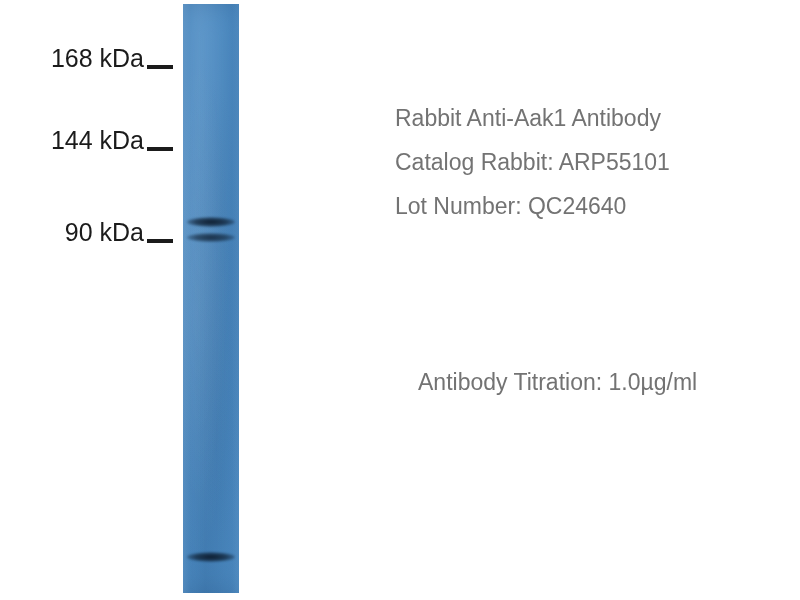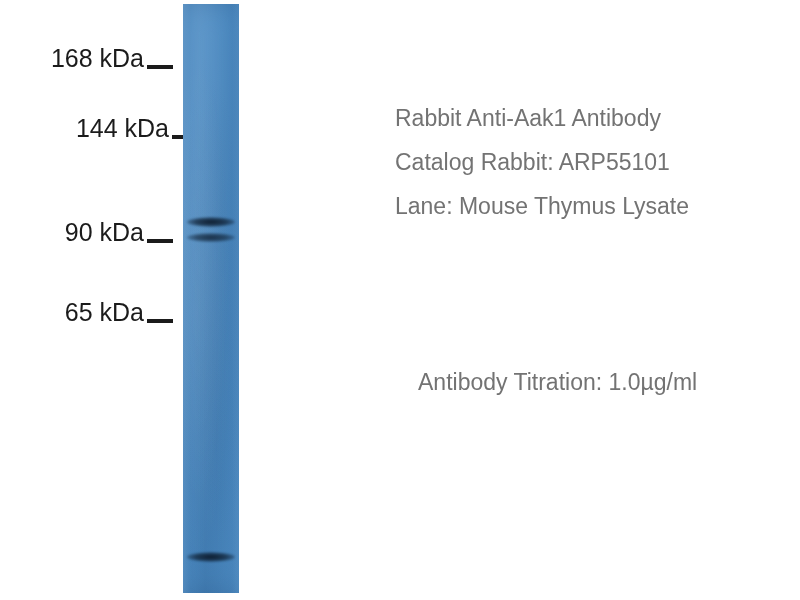--- a/index.html
+++ b/index.html
@@ -125,49 +125,45 @@
 
 <div id="figure">
 
   <div id="mw-ladder">
 
     <div class="mw-marker" style="top:38px;">
       <span class="mw-label">168 kDa</span>
       <span class="mw-tick"></span>
     </div>
 
-    <div class="mw-marker" style="top:108px;margin-left:25px;">
+    <div class="mw-marker" style="top:120px;">
       <span class="mw-label">144 kDa</span>
       <span class="mw-tick"></span>
     </div>
 
     <div class="mw-marker" style="top:212px;justify-content:flex-end;">
       <span class="mw-label">90 kDa</span>
       <span class="mw-tick"></span>
     </div>
 
-    <div class="mw-marker" style="top:292px;">
-      <span class="mw-label">65 kDa</span>
-      <span class="mw-tick"></span>
-    </div>
 
 
   </div>
 
   <div id="gel-lane">
     <div id="gel-noise"></div>
 
     <div class="gel-band" style="top:213px; height:10px;"></div>
     <div class="gel-band" style="top:229px; height:9px; opacity:0.82;"></div>
     <div class="gel-band" style="top:548px; height:10px;"></div>
   </div>
 
   <div id="info-panel">
     <div class="info-line">Rabbit Anti-Aak1 Antibody</div>
     <div class="info-line">Catalog Rabbit: ARP55101</div>
-    <div class="info-line">Lane: Mouse Thymus Lysate</div>
+    <div class="info-line">Lot Number: QC24640</div>
   </div>
 
   <div id="info-group-secondary">
     <div class="info-line">Antibody Titration: 1.0µg/ml</div>
   </div>
 
 </div>
 
 </body></html>

